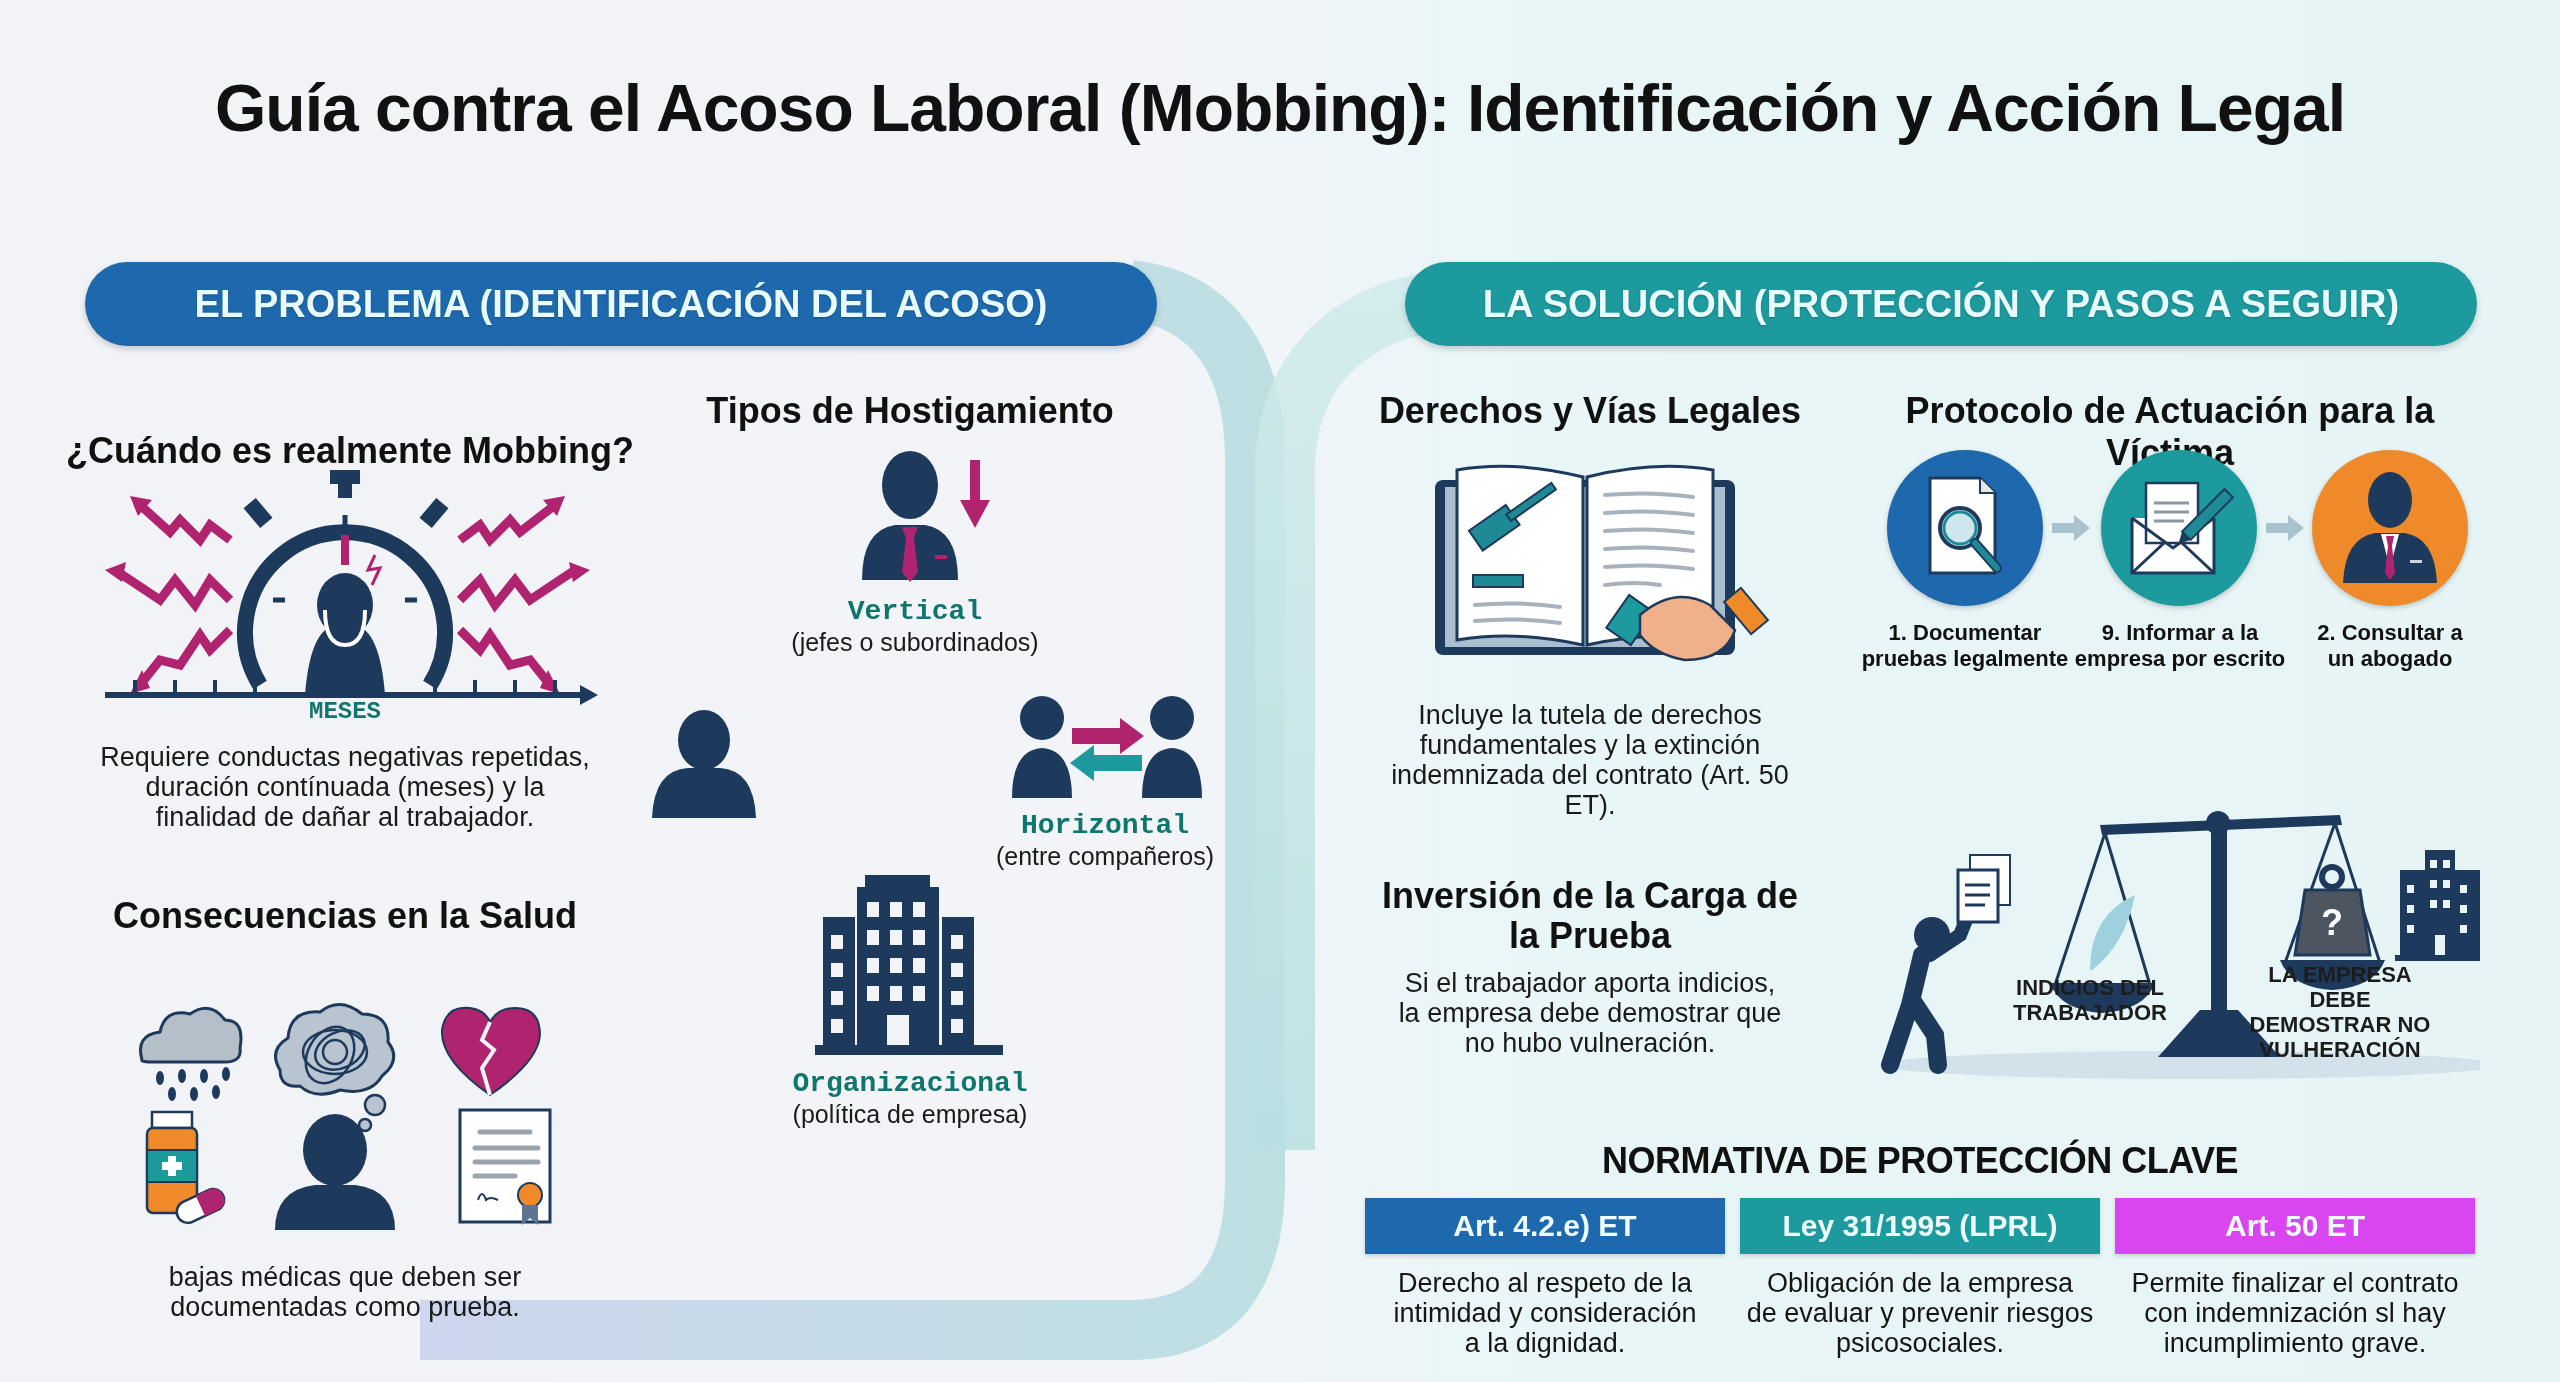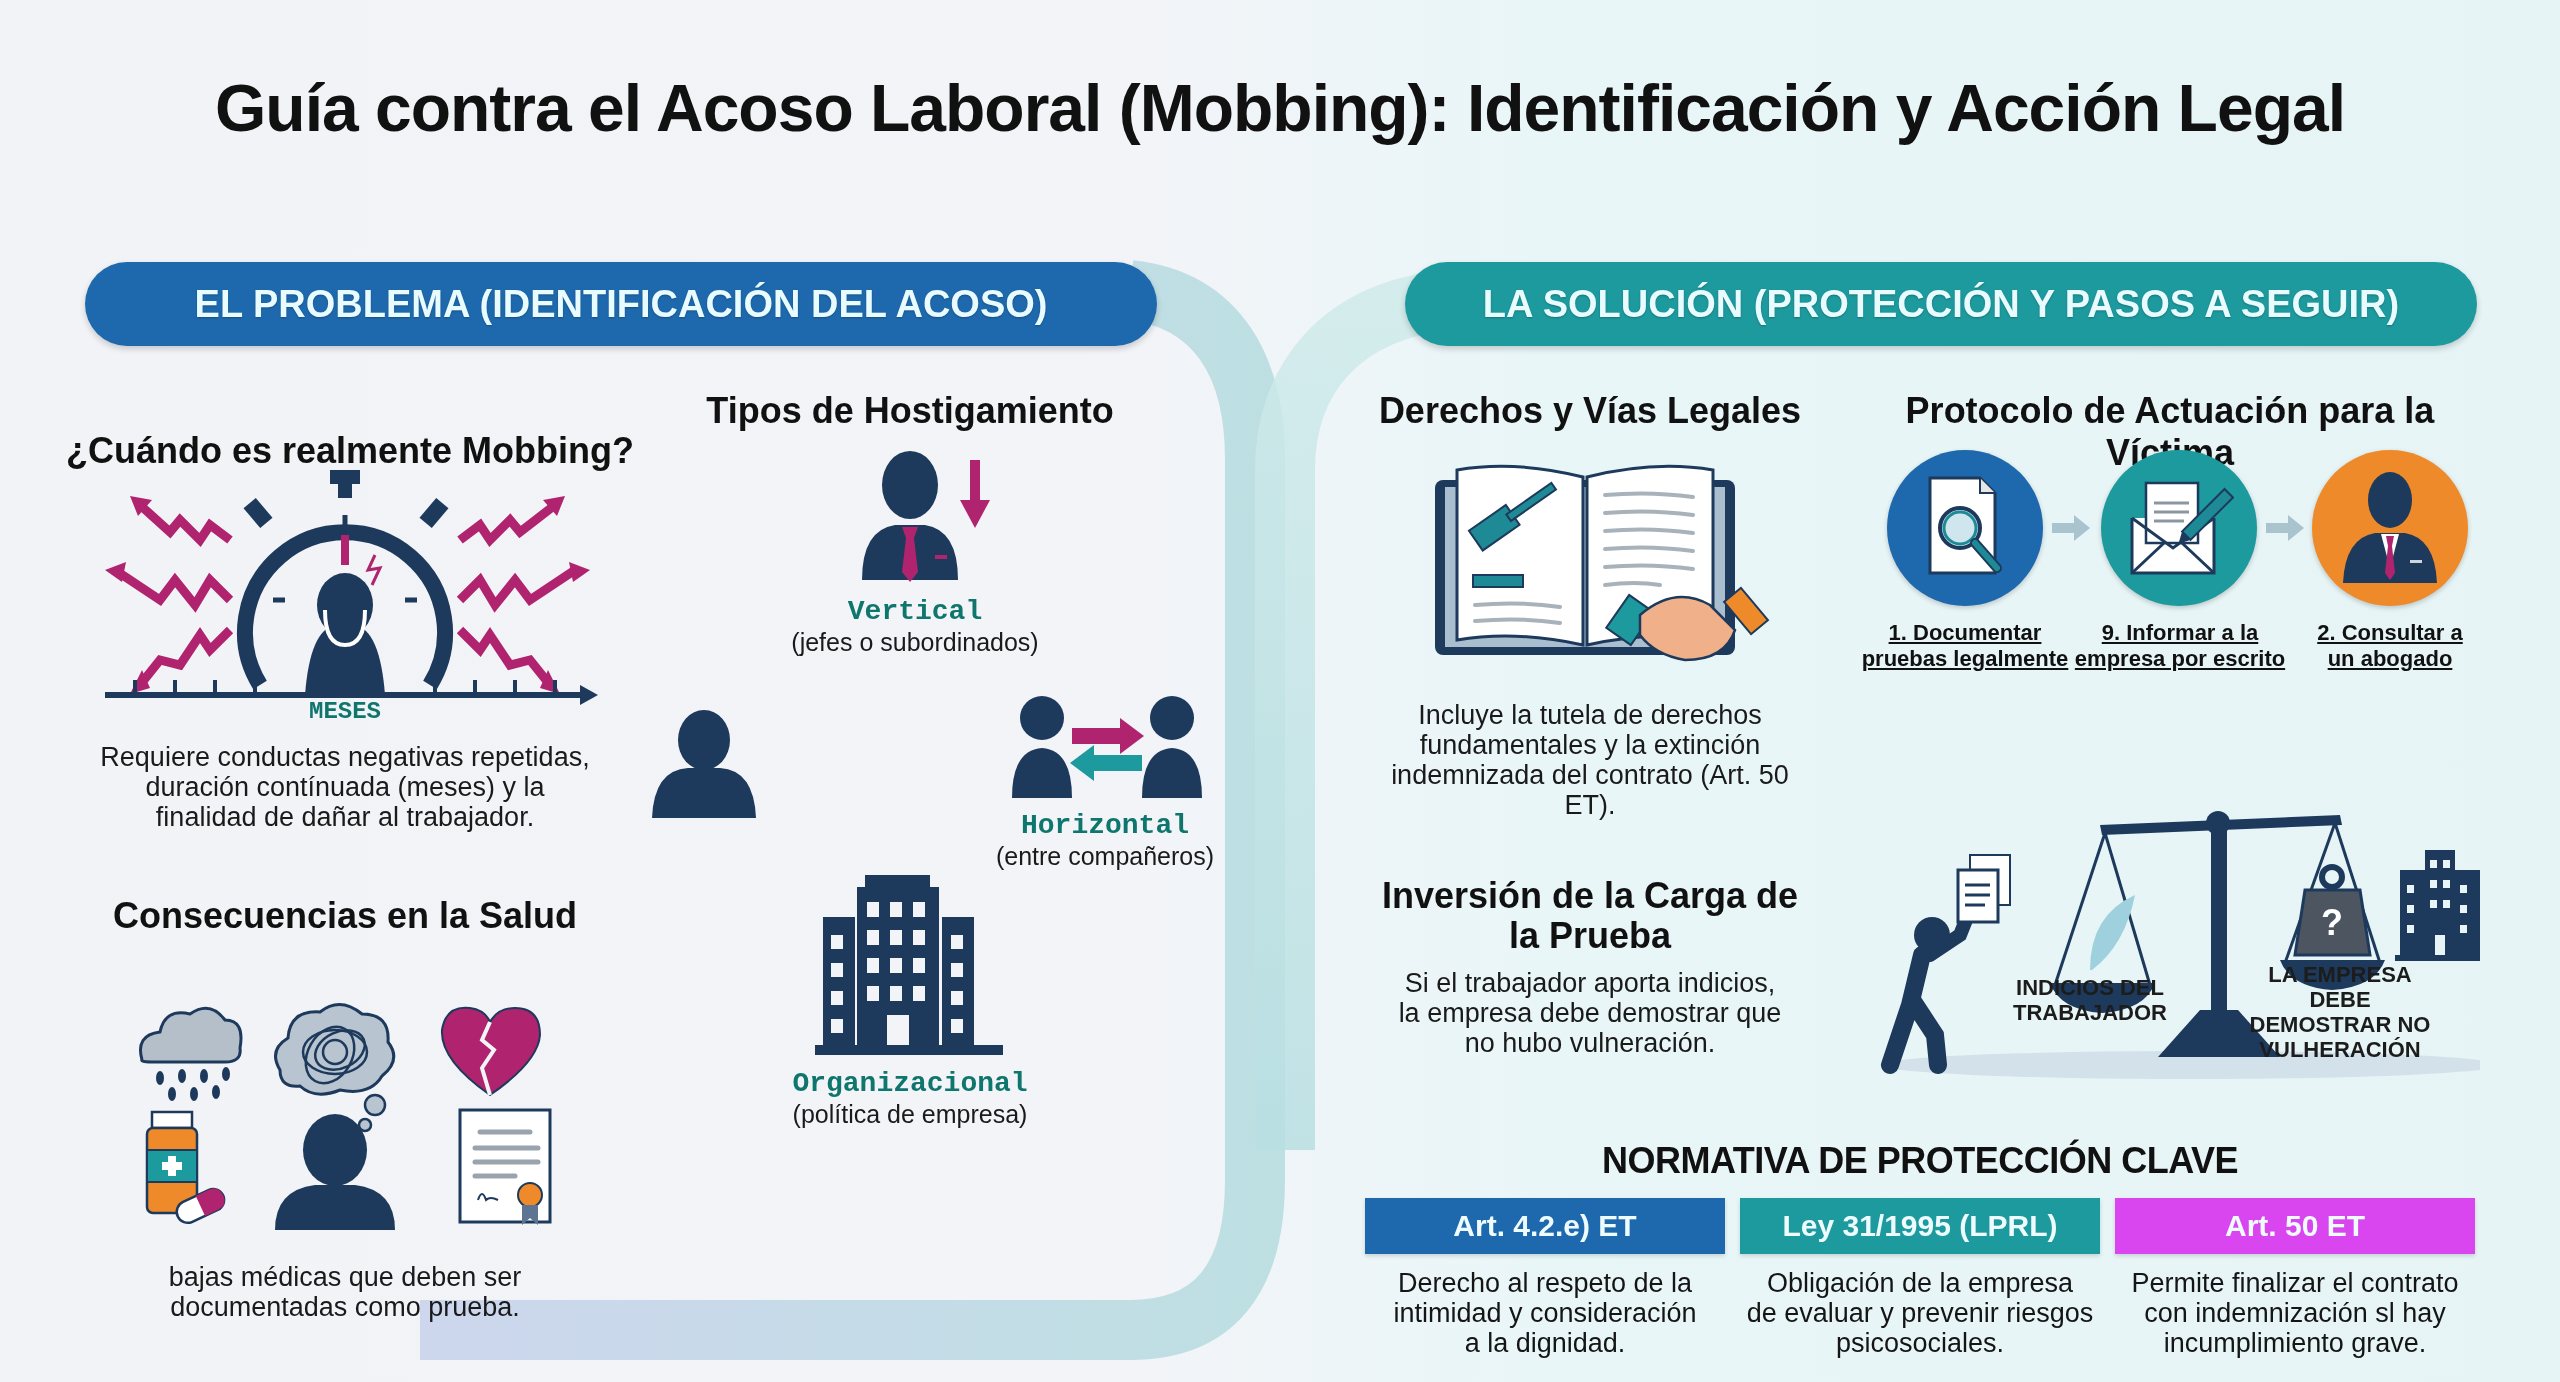--- a/index.html
+++ b/index.html
@@ -23,21 +23,21 @@
     text-shadow: 0 1px 2px rgba(0,0,0,0.25);
   }
   .pill-left { left: 85px; top: 262px; width: 1072px; background: #1e69ad; }
   .pill-right { left: 1405px; top: 262px; width: 1072px; background: #1d9a9e; }
 
   .h2 { font-size: 36px; font-weight: 700; text-align: center; color: #111; }
   .p { font-size: 27px; line-height: 30px; text-align: center; color: #1a1a1a; }
   .label-b { font-size: 28px; font-weight: 700; text-align: center; color: #0f766e; font-family: Liberation Mono, monospace; }
   .label-s { font-size: 25px; text-align: center; color: #1a1a1a; }
   .caps { font-size: 22px; font-weight: 700; text-align: center; color: #1c1c1c; line-height: 25px; }
-  .step { font-size: 22px; font-weight: 700; text-align: center; line-height: 26px; color: #111; text-decoration: underline; }
+  .step { font-size: 22px; font-weight: 700; text-align: center; line-height: 26px; color: #111; }
 
   .circle { width: 156px; height: 156px; border-radius: 50%; display:flex; align-items:center; justify-content:center; box-shadow: 0 2px 5px rgba(0,0,0,0.2); }
 
   .norm-box {
     height: 56px; display:flex; align-items:center; justify-content:center;
     font-size: 30px; font-weight: 700; color: #eefcff; box-shadow: 0 2px 4px rgba(0,0,0,0.15);
   }
   .norm-desc { font-size: 27px; line-height: 30px; text-align: center; color: #151515; }
   svg { display: block; }
 </style>

